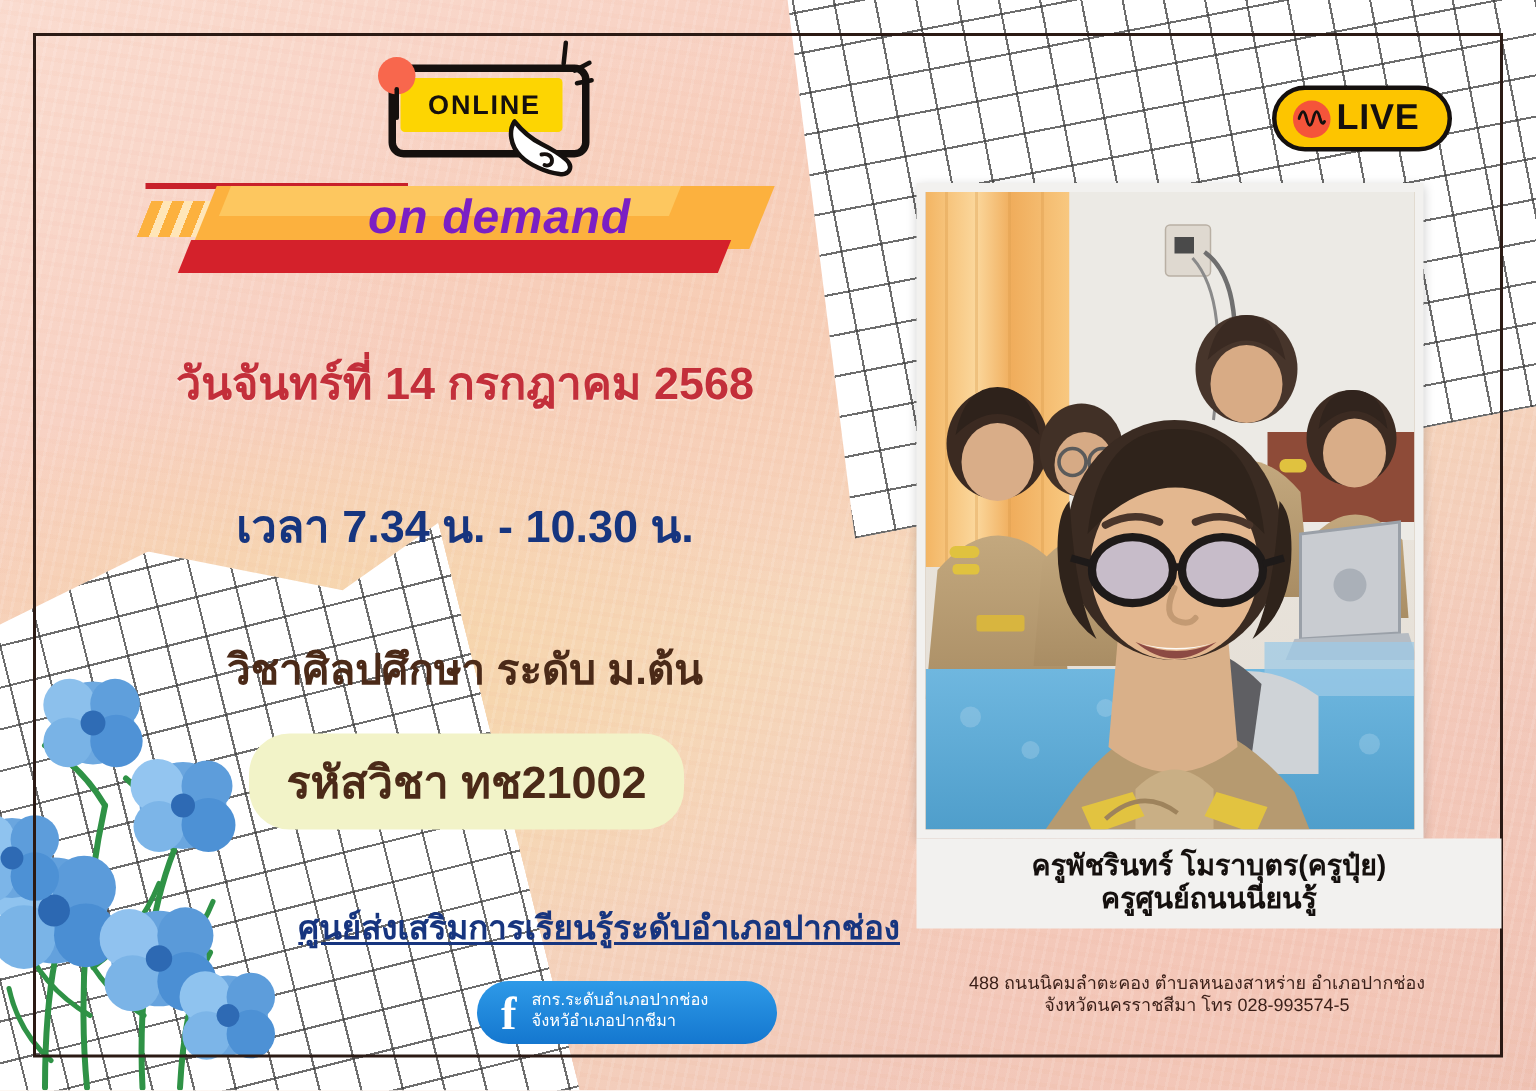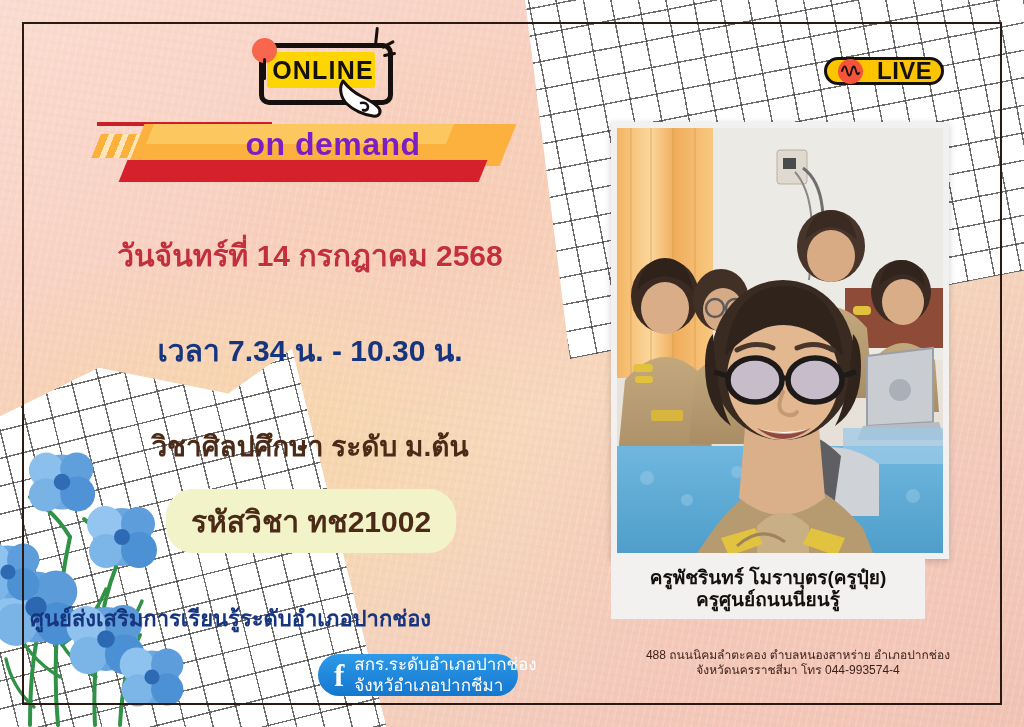--- a/index.html
+++ b/index.html
@@ -56,21 +56,21 @@
     position:absolute;left:12px;top:10px;width:124px;height:52px;
     border:5px solid #15100e;border-radius:10px;background:transparent;
   }
   #online-badge .yellow{
     position:absolute;left:20px;top:19px;width:108px;height:36px;
     background:#fdd502;border-radius:3px;
   }
   #online-badge .online-text{
     position:absolute;left:20px;top:19px;width:112px;height:36px;
     display:flex;align-items:center;justify-content:center;
-    font-size:25px;font-weight:700;letter-spacing:1.2px;color:#15100e;
+    font-size:18px;font-weight:700;letter-spacing:1.2px;color:#15100e;
     font-family:"Liberation Sans",sans-serif;
   }
   #online-badge .dot{
     position:absolute;left:5px;top:5px;width:25px;height:25px;border-radius:50%;
     background:#f8674d;
   }
   #online-badge .stem{
     position:absolute;left:16px;top:25px;width:3px;height:22px;background:#15100e;border-radius:2px;
   }
   #online-badge .tick{position:absolute;background:#15100e;border-radius:2px;}
@@ -97,30 +97,30 @@
     position:absolute;left:62px;top:12px;width:300px;height:20px;
     background:#fdc75f;transform:skewX(-22deg);
   }
   #ondemand-banner .redbar{
     position:absolute;left:35px;top:48px;width:360px;height:22px;
     background:#d4212b;transform:skewX(-22deg);
   }
   #ondemand-banner .od-text{
     position:absolute;left:0;top:8px;width:420px;height:48px;
     display:flex;align-items:center;justify-content:center;
-    font-size:32px;font-weight:700;color:#7b1fc4;
+    font-size:32px;font-weight:700;font-style:italic;color:#7b1fc4;
     font-family:"Liberation Sans",sans-serif;letter-spacing:.5px;
     padding-left:70px;box-sizing:border-box;
   }
 
   
   #live-badge{
-    position:absolute;left:824px;top:57px;width:120px;height:28px;
+    position:absolute;left:848px;top:57px;width:120px;height:44px;
     background:#fdc500;border:3.5px solid #15100e;border-radius:26px;
-    display:flex;align-items:center;gap:14px;padding-left:11px;box-sizing:border-box;
+    display:flex;align-items:center;gap:4px;padding-left:11px;box-sizing:border-box;
   }
   #live-badge .wave-circle{
     width:25px;height:25px;border-radius:50%;background:#f5543a;
     display:flex;align-items:center;justify-content:center;flex:none;
   }
   #live-badge .live-text{
     font-size:24px;font-weight:700;color:#15100e;letter-spacing:.5px;
     font-family:"Liberation Sans",sans-serif;line-height:1;
   }
 
@@ -141,49 +141,49 @@
   }
   #code-badge{
     position:absolute;left:166px;top:489px;width:290px;height:64px;
     background:#f2f3c8;border-radius:27px;
     display:flex;align-items:center;justify-content:center;
   }
   #code-badge .code-text{
     font-size:30px;font-weight:700;color:#4b2a18;white-space:nowrap;
   }
   #center-name{
-    position:absolute;left:30px;top:601px;width:570px;text-align:left;
-    font-size:22px;font-weight:700;color:#17357f;white-space:nowrap;
+    position:absolute;left:30px;top:601px;width:570px;text-align:right;
+    font-size:22px;font-weight:700;color:#17357f;white-space:nowrap;text-decoration:underline;
   }
 
   
   #facebook-badge{
     position:absolute;left:318px;top:654px;width:200px;height:42px;
     background:linear-gradient(180deg,#2e9ae8 0%,#1477cf 100%);
     border-radius:22px;display:flex;align-items:center;gap:10px;
     padding-left:16px;box-sizing:border-box;
   }
   #facebook-badge .fb-f{
     font-size:31px;font-weight:700;color:#fff;line-height:1;
     font-family:"Liberation Serif",serif;flex:none;
   }
   #facebook-badge .fb-lines{display:flex;flex-direction:column;line-height:1.25;}
-  #facebook-badge .fb-lines span{font-size:17px;color:#fff;white-space:nowrap;}
+  #facebook-badge .fb-lines span{font-size:11px;color:#fff;white-space:nowrap;}
 
   
   #photo-card{
     position:absolute;left:611px;top:122px;width:338px;height:437px;
     background:#f2f1ef;padding:6px;box-sizing:border-box;
     box-shadow:0 2px 7px rgba(0,0,0,.20);
   }
   #photo-image{
     position:relative;width:100%;height:100%;overflow:hidden;background:#cbb9a6;
   }
   #photo-caption{
-    position:absolute;left:611px;top:559px;width:314px;height:60px;
+    position:absolute;left:611px;top:559px;width:390px;height:60px;
     background:#f2f1ef;display:flex;flex-direction:column;
     align-items:center;justify-content:center;line-height:1.18;
   }
   #photo-caption span{font-size:19px;font-weight:700;color:#15100e;white-space:nowrap;}
   #address-block{
     position:absolute;left:588px;top:648px;width:420px;text-align:center;
     line-height:1.28;
   }
   #address-block span{
     display:block;font-size:12px;font-weight:400;color:#3a1f18;white-space:nowrap;
@@ -459,16 +459,16 @@
     </div>
   </div>
 
   <div id="photo-caption">
     <span class="th">ครูพัชรินทร์  โมราบุตร(ครูปุ๋ย)</span>
     <span class="th">ครูศูนย์ถนนนียนรู้</span>
   </div>
 
   <div id="address-block">
     <span class="th">488 ถนนนิคมลำตะคอง ตำบลหนองสาหร่าย อำเภอปากช่อง</span>
-    <span class="th">จังหวัดนครราชสีมา  โทร 044-993574-4</span>
+    <span class="th">จังหวัดนครราชสีมา  โทร 028-993574-5</span>
   </div>
 
 </div>
 
 </body></html>

